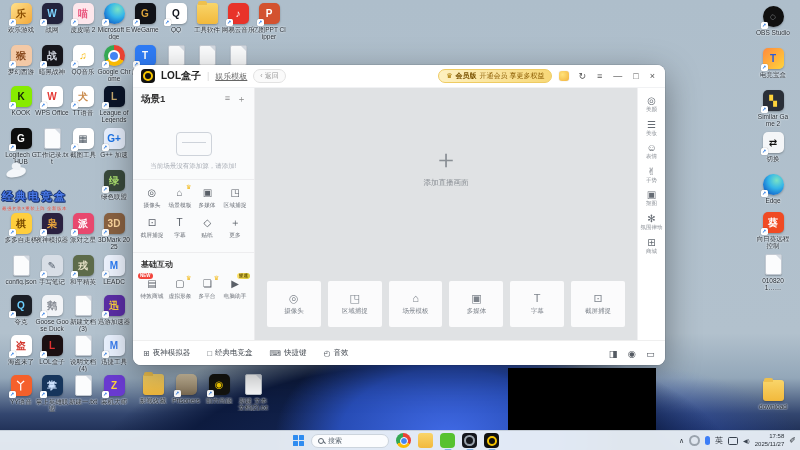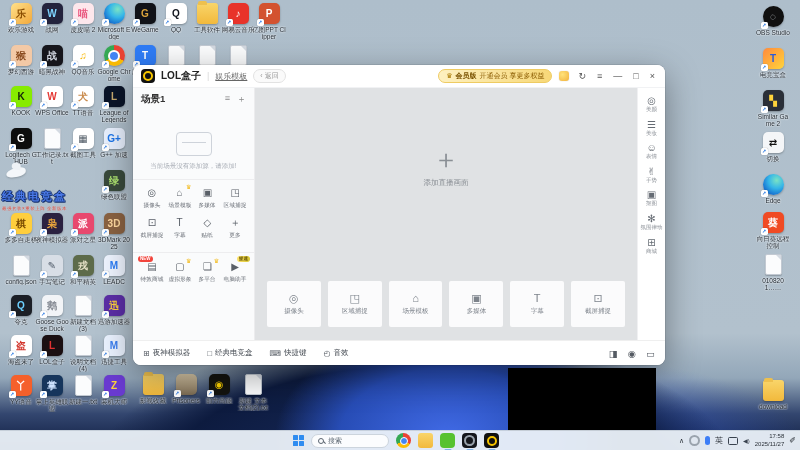--- a/index.html
+++ b/index.html
@@ -448,20 +448,21 @@
             <div class="src-item">
               <span class="g">◇</span>
               <span class="l">贴纸</span>
             </div>
             <div class="src-item">
               <span class="g">＋</span>
               <span class="l">更多</span>
             </div>
           </div>
         <div class="pdivider"></div>
+        <div id="interact-header">基础互动</div>
         <div id="interact-row">
             <div class="src-item">
               <span class="g">▤</span>
               <span class="l">特效商城</span>
               <span class="badge-new">NEW</span>
             </div>
             <div class="src-item">
               <span class="g">▢</span>
               <span class="l">虚拟形象</span>
               <span class="badge-crown">♛</span>

